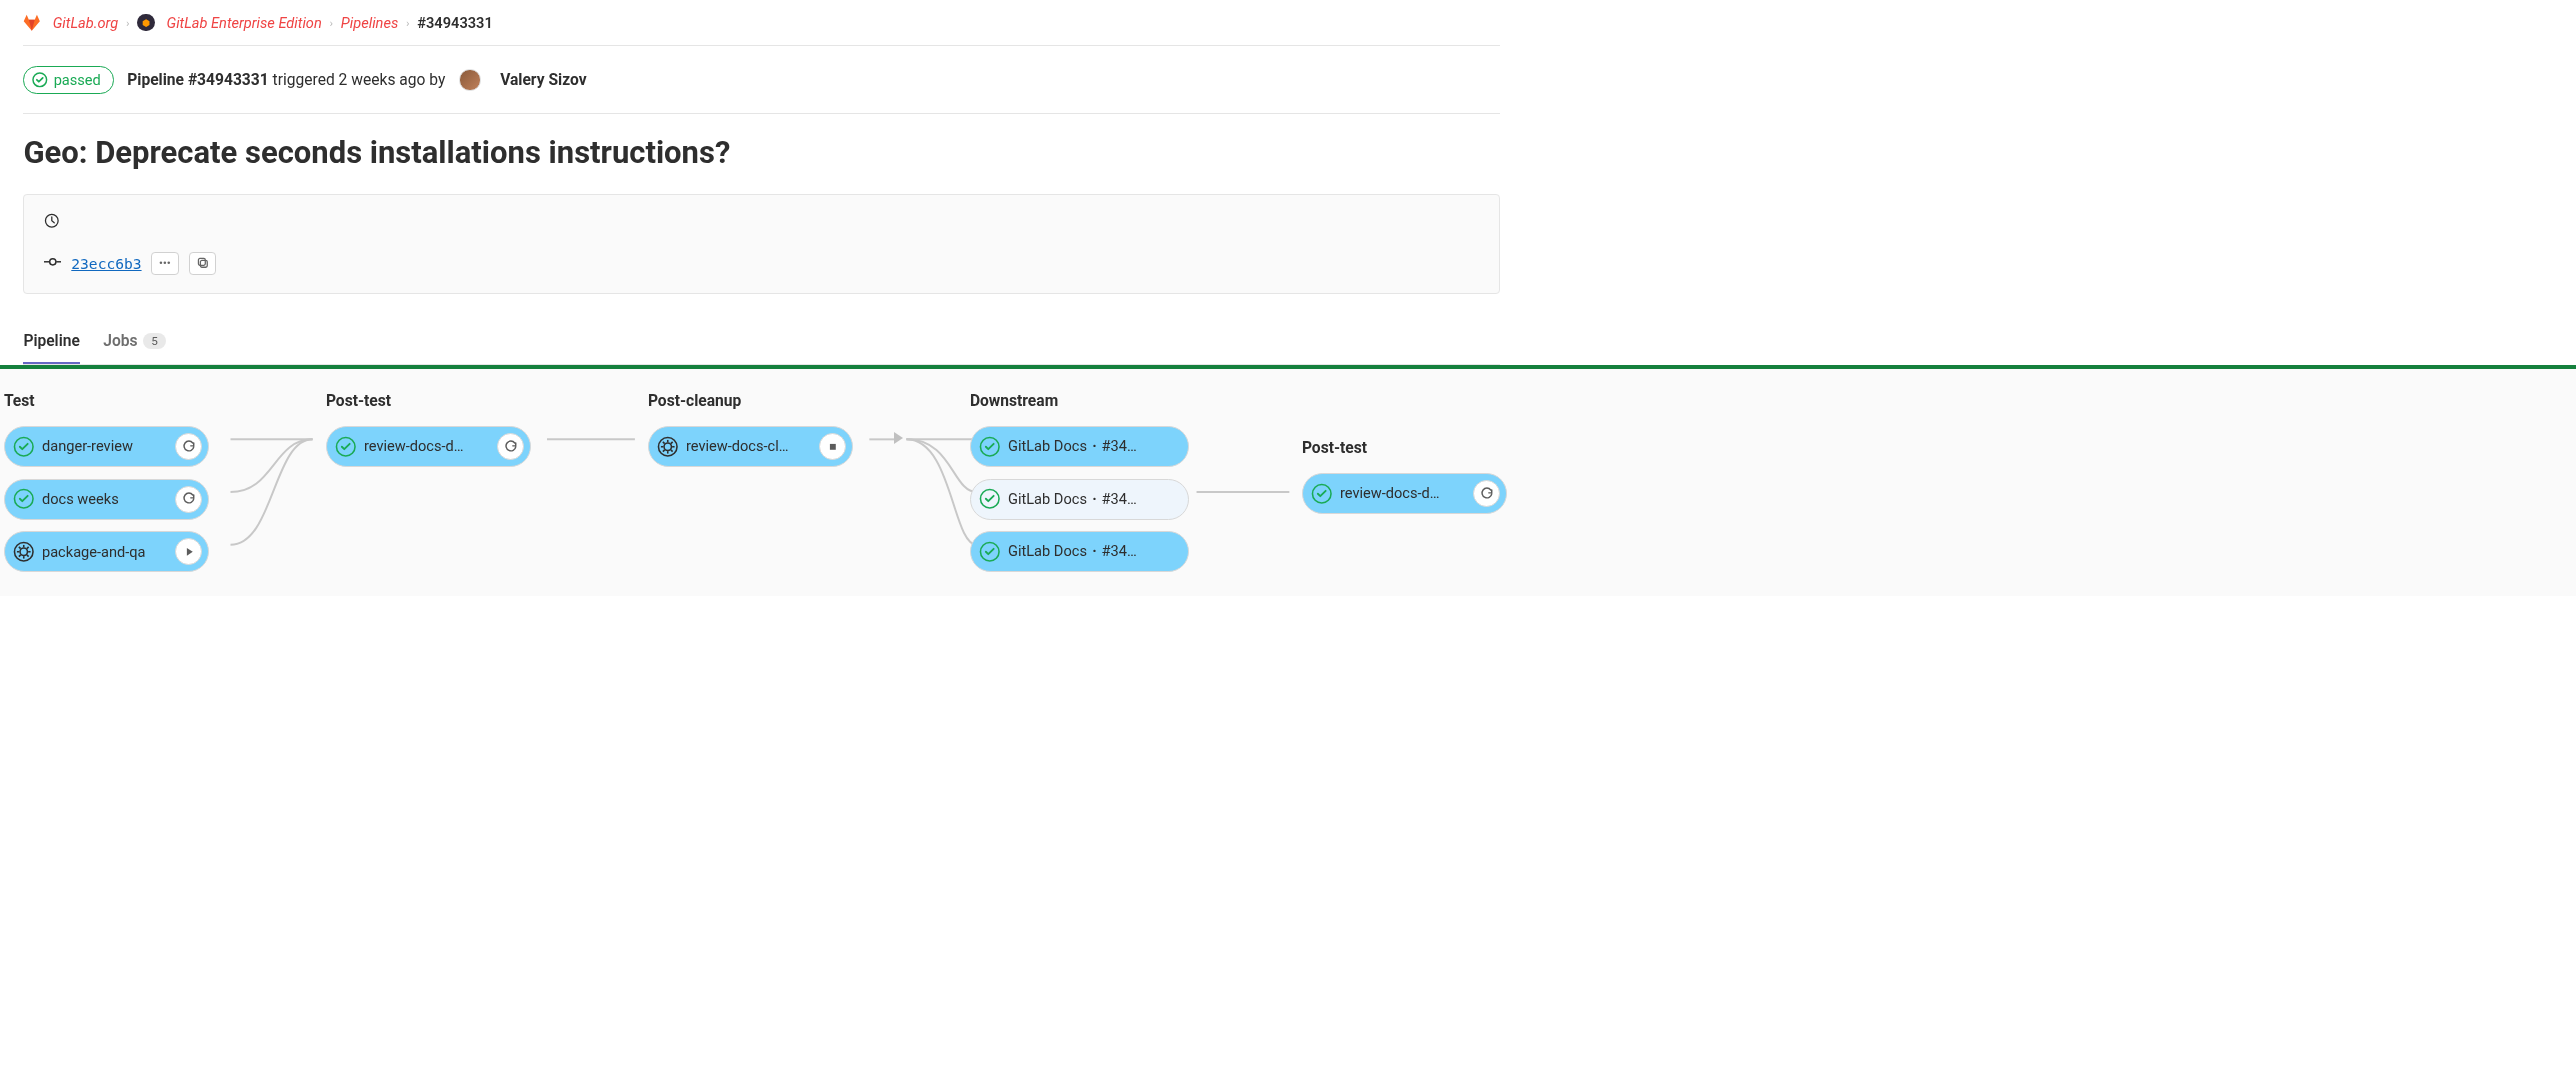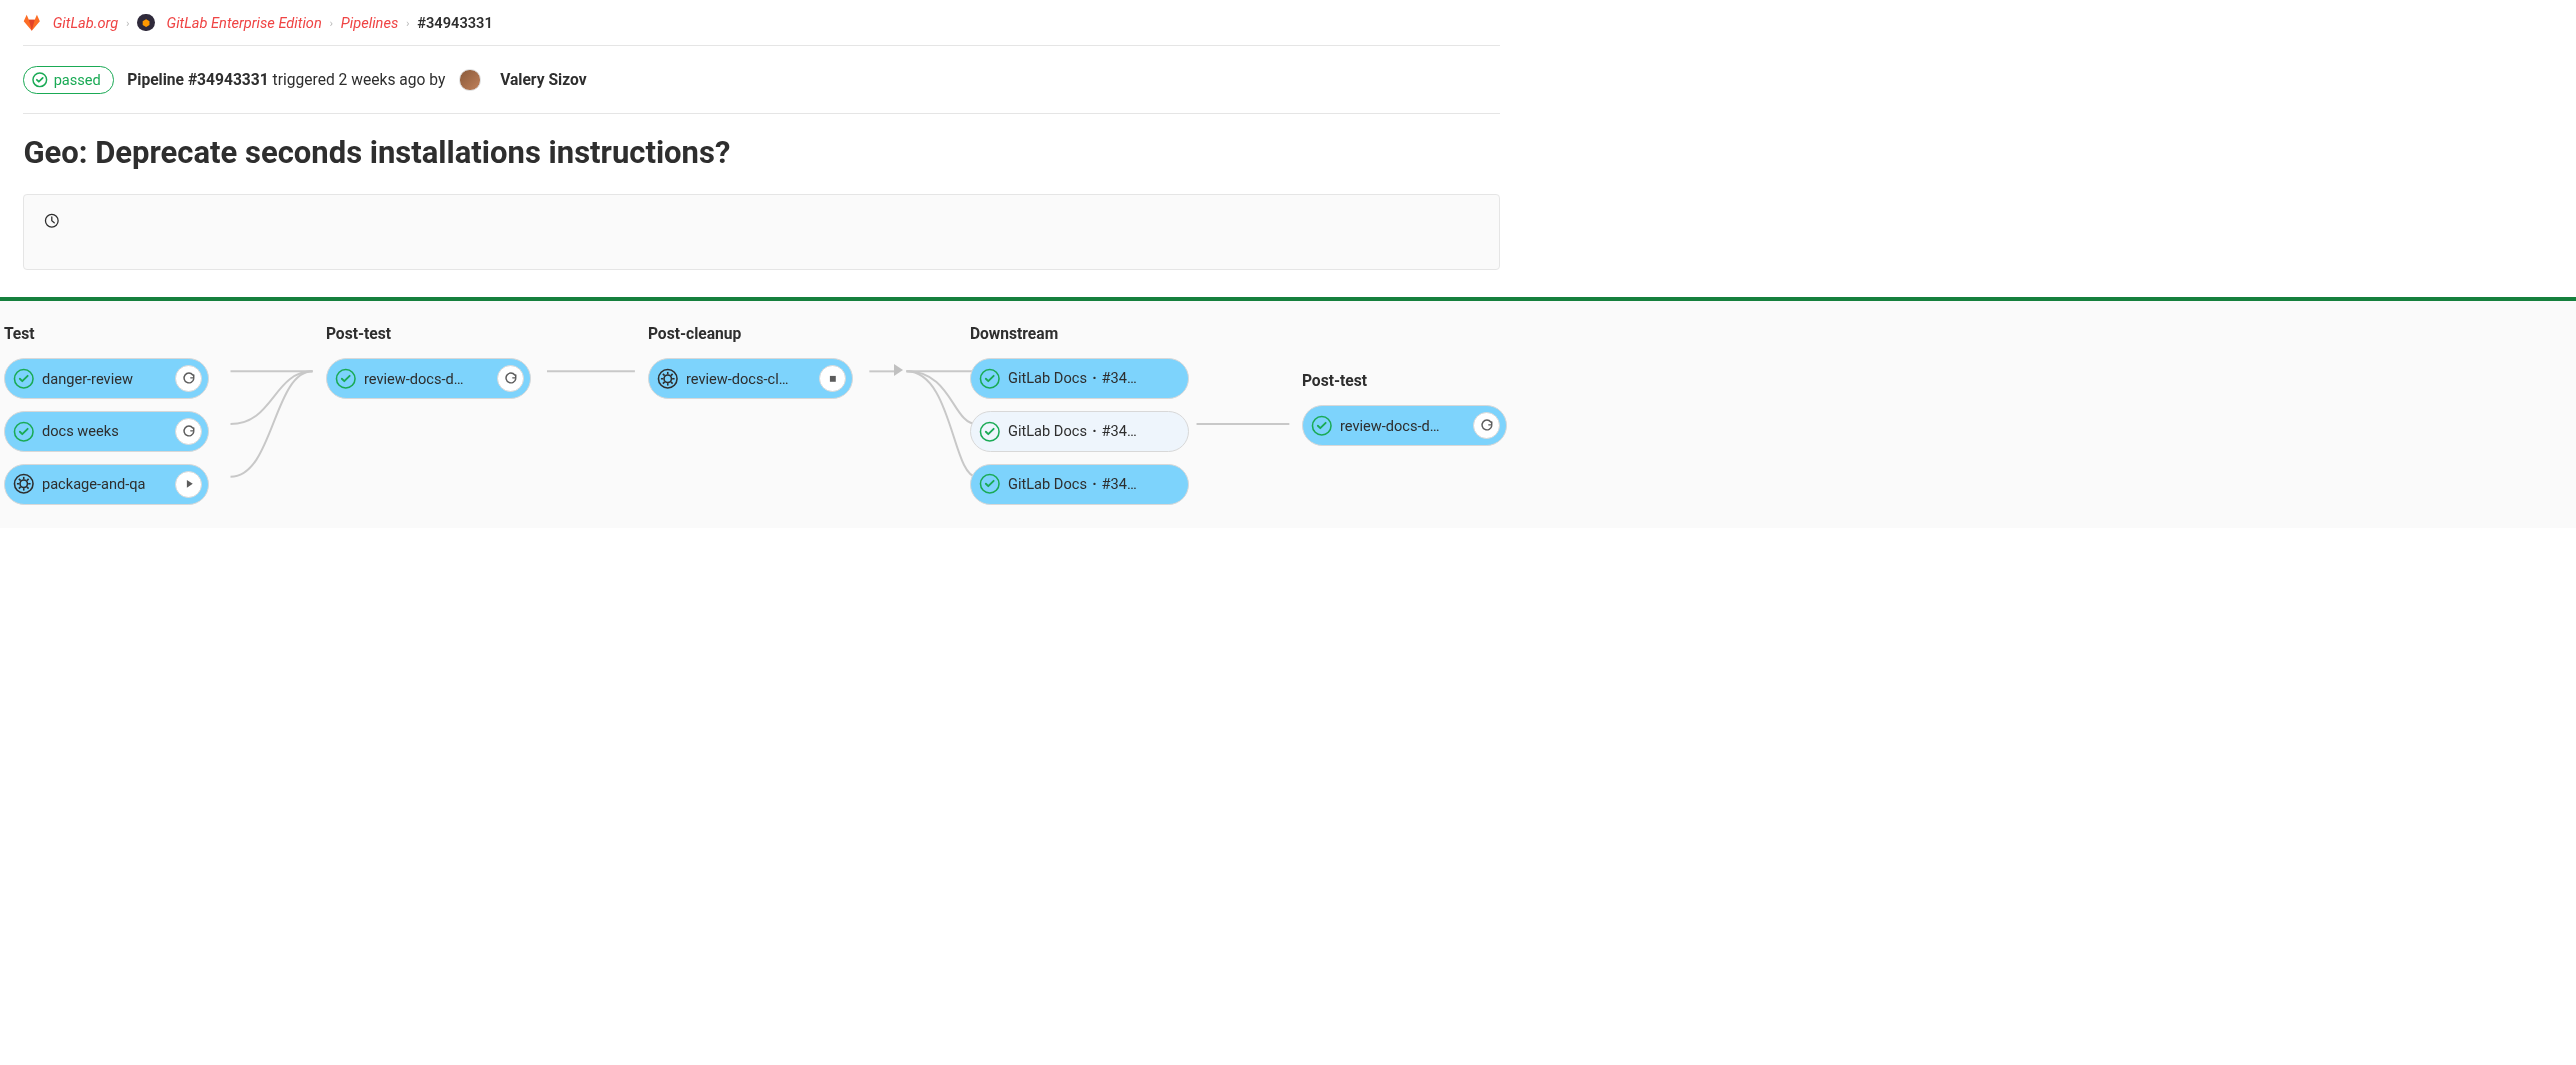--- a/index.html
+++ b/index.html
@@ -219,22 +219,54 @@
 
   <h1 class="page-title">Geo: Deprecate seconds installations instructions?</h1>
 
   <div class="info-box">
     <div class="info-line">
       <svg viewBox="0 0 16 16">
           <circle cx="8" cy="8" r="6.5" fill="none" stroke="#2e2e2e" stroke-width="1.3"></circle>
           <path d="M8 4v4l2.5 2" fill="none" stroke="#2e2e2e" stroke-width="1.3" stroke-linecap="round"></path>
         </svg>
     </div>
+    <div class="commit-line">
+      <span class="commit-icon">
+        <svg viewBox="0 0 18 18">
+            <circle cx="9" cy="9" r="3.2" fill="none" stroke="#2e2e2e" stroke-width="1.5"></circle>
+            <line x1="0" y1="9" x2="5.5" y2="9" stroke="#2e2e2e" stroke-width="1.5"></line>
+            <line x1="12.5" y1="9" x2="18" y2="9" stroke="#2e2e2e" stroke-width="1.5"></line>
+          </svg>
+      </span>
+      <a href="#" class="commit-sha">23ecc6b3</a>
+      <button class="mini-btn">
+        <svg viewBox="0 0 14 14">
+            <circle cx="3" cy="7" r="1.3" fill="#666"></circle>
+            <circle cx="7" cy="7" r="1.3" fill="#666"></circle>
+            <circle cx="11" cy="7" r="1.3" fill="#666"></circle>
+          </svg>
+      </button>
+      <button class="mini-btn">
+        <svg viewBox="0 0 14 14">
+            <rect x="4.5" y="4.5" width="7" height="7" rx="1.5" fill="none" stroke="#666" stroke-width="1.3"></rect>
+            <rect x="2.5" y="2.5" width="7" height="7" rx="1.5" fill="none" stroke="#666" stroke-width="1.3"></rect>
+          </svg>
+      </button>
+    </div>
   </div>
 
+  <div class="tabs">
+    <div class="tab active">
+      <span>Pipeline</span>
+    </div>
+    <div class="tab">
+      <span>Jobs</span>
+      <span class="badge">5</span>
+    </div>
+  </div>
 </div>
 
 <div class="pipeline-graph">
   <svg class="connector-svg" width="1514" height="254" viewBox="0 0 1550 260">
     <g fill="none" stroke="#c8c8c8" stroke-width="2">
       <path d="M236 72 C 280 72, 280 72, 320 72"></path>
       <path d="M236 126 C 280 126, 280 72, 320 72"></path>
       <path d="M236 180 C 280 180, 280 72, 320 72"></path>
       <path d="M560 72 L 650 72"></path>
       <path d="M890 72 L 920 72"></path>

